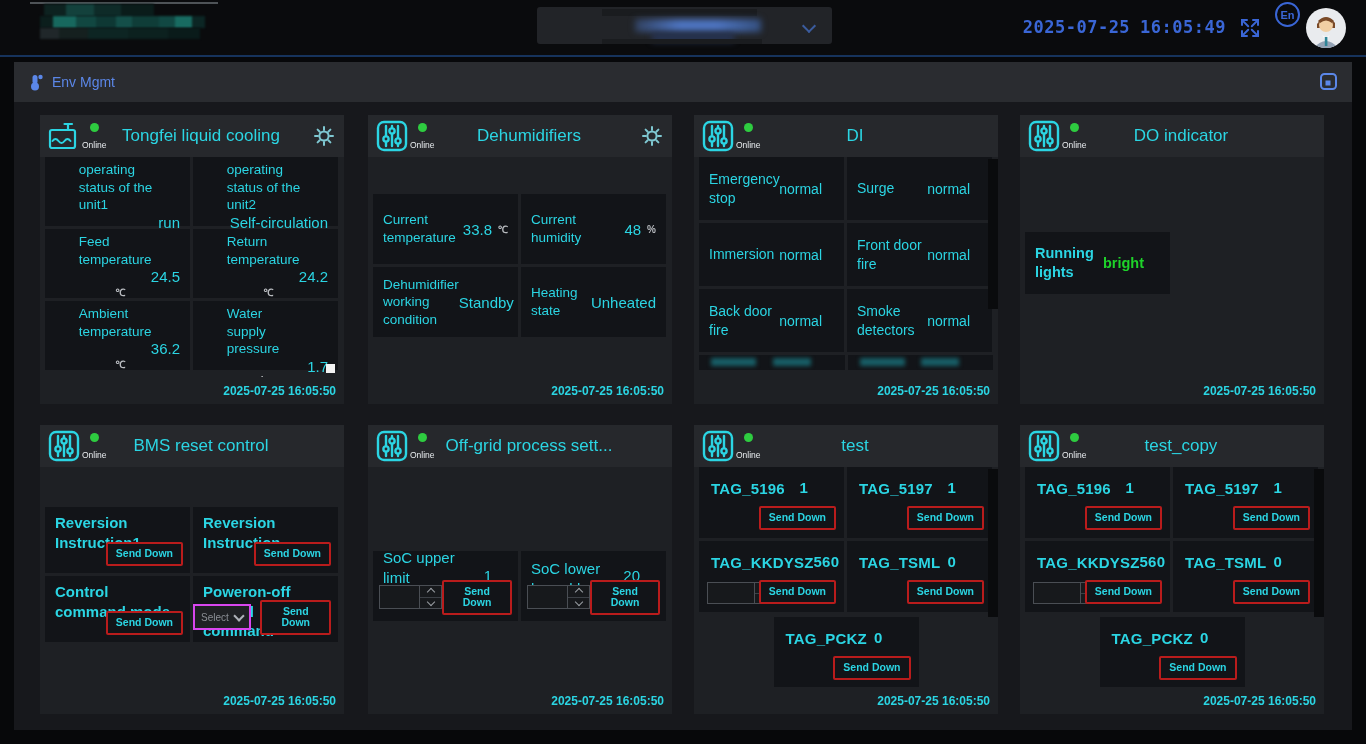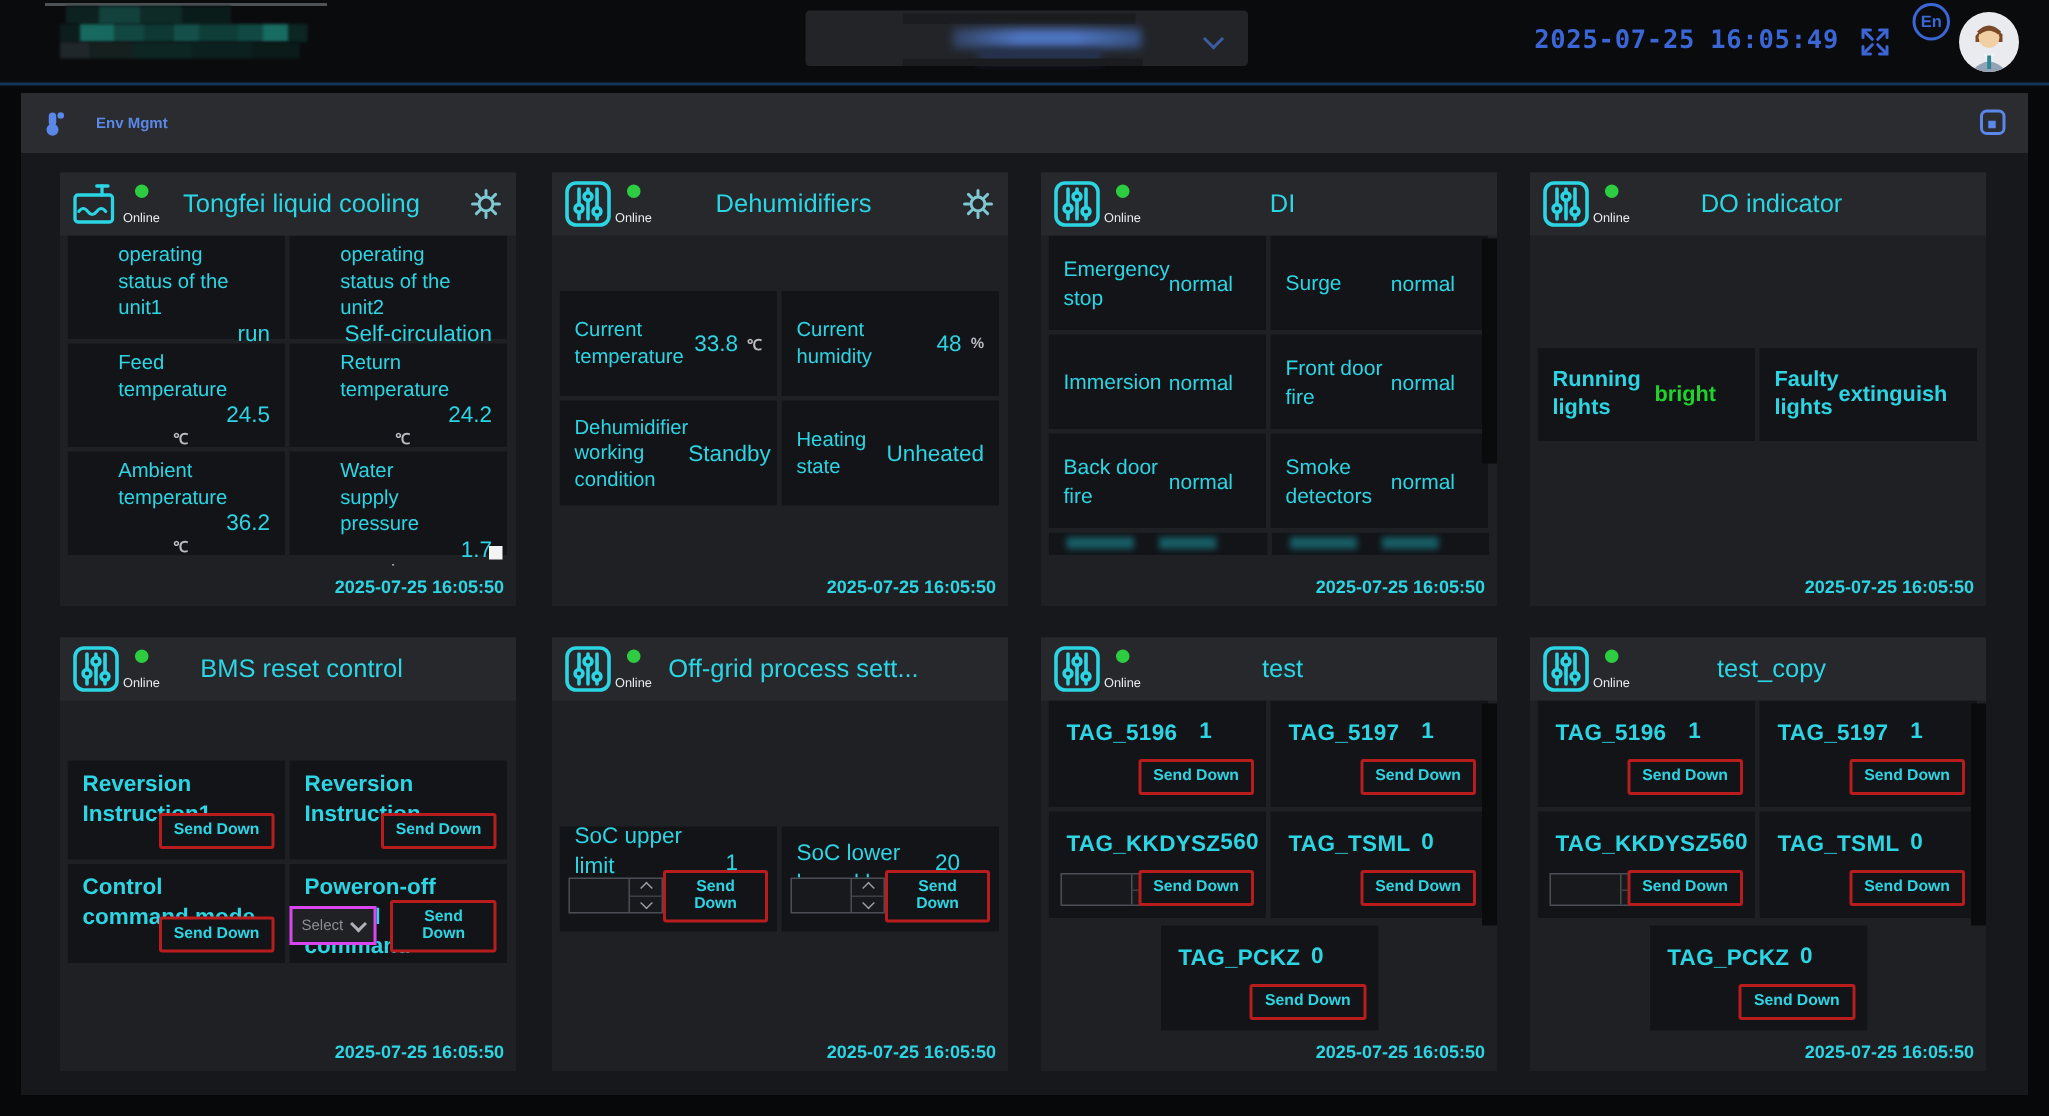--- a/index.html
+++ b/index.html
@@ -20,21 +20,21 @@
   .ddchev{position:absolute;right:18px;top:14px;width:8px;height:8px;border-right:2px solid #3b5c9e;border-bottom:2px solid #3b5c9e;transform:rotate(45deg);}
   .clock{position:absolute;right:140px;top:17px;font-family:"DejaVu Sans Mono",monospace;font-weight:700;font-size:17px;color:#3a66d6;letter-spacing:.5px;white-space:nowrap;}
   .clock span{margin-left:10px;}
   .fsicon{position:absolute;right:104px;top:16px;width:24px;height:24px;}
   .enicon{position:absolute;right:66px;top:2px;width:25px;height:25px;border:2px solid #3a66d6;border-radius:50%;color:#3a66d6;font-size:11px;font-weight:700;display:flex;align-items:center;justify-content:center;box-sizing:border-box;}
   .avatar{position:absolute;right:20px;top:8px;width:40px;height:40px;border-radius:50%;background:#e9ebee;overflow:hidden;}
 
   
   .panel{position:absolute;left:14px;top:62px;width:1338px;height:668px;background:#17181c;}
   .envbar{position:absolute;left:0;top:0;right:0;height:40px;background:#2a2c30;display:flex;align-items:center;padding:0 12px;box-sizing:border-box;}
-  .envtitle{color:#5b87e8;font-weight:700;font-size:10px;margin-left:20px;}
+  .envtitle{color:#5b87e8;font-weight:400;font-size:14px;margin-left:8px;}
   .popout{position:absolute;right:12px;top:9px;width:22px;height:22px;}
 
   
   .card{position:absolute;width:304px;height:289px;background:#1e2024;}
   #c1{left:26px;top:53px;} #c2{left:354px;top:53px;} #c3{left:680px;top:53px;} #c4{left:1006px;top:53px;}
   #c5{left:26px;top:363px;} #c6{left:354px;top:363px;} #c7{left:680px;top:363px;} #c8{left:1006px;top:363px;}
   .chead{position:absolute;top:0;left:0;right:0;height:42px;background:#26282c;}
   .cicon{position:absolute;left:8px;top:5px;}
   .odot{position:absolute;left:50px;top:8px;width:9px;height:9px;border-radius:50%;background:#2ecc40;}
   .olabel{position:absolute;left:42px;top:25px;font-size:8.5px;color:#e8ecef;}
@@ -304,24 +304,20 @@
       </svg>
       <span class="odot"></span>
       <span class="olabel">Online</span>
       <span class="ctitle">DO indicator</span>
     </div>
     <div class="cbody">
       <div class="cell">
           <span class="lbl">Running lights</span>
           <span class="val green">bright</span>
         </div>
-      <div class="cell">
-          <span class="lbl">Faulty lights</span>
-          <span class="val">extinguish</span>
-        </div>
     </div>
     <span class="stamp">2025-07-25 16:05:50</span>
   </div>
 
   <div class="card" id="c5">
     <div class="chead">
       <svg class="cicon" width="32" height="32" viewBox="0 0 32 32" fill="none" stroke="#2bd5e3" stroke-width="2.4" stroke-linecap="round">
         <rect x="2" y="2" width="28" height="28" rx="6"></rect>
         <path d="M10 6 V26 M16 6 V26 M22 6 V26"></path>
         <circle cx="10" cy="19" r="2.6" fill="#26282c"></circle>

